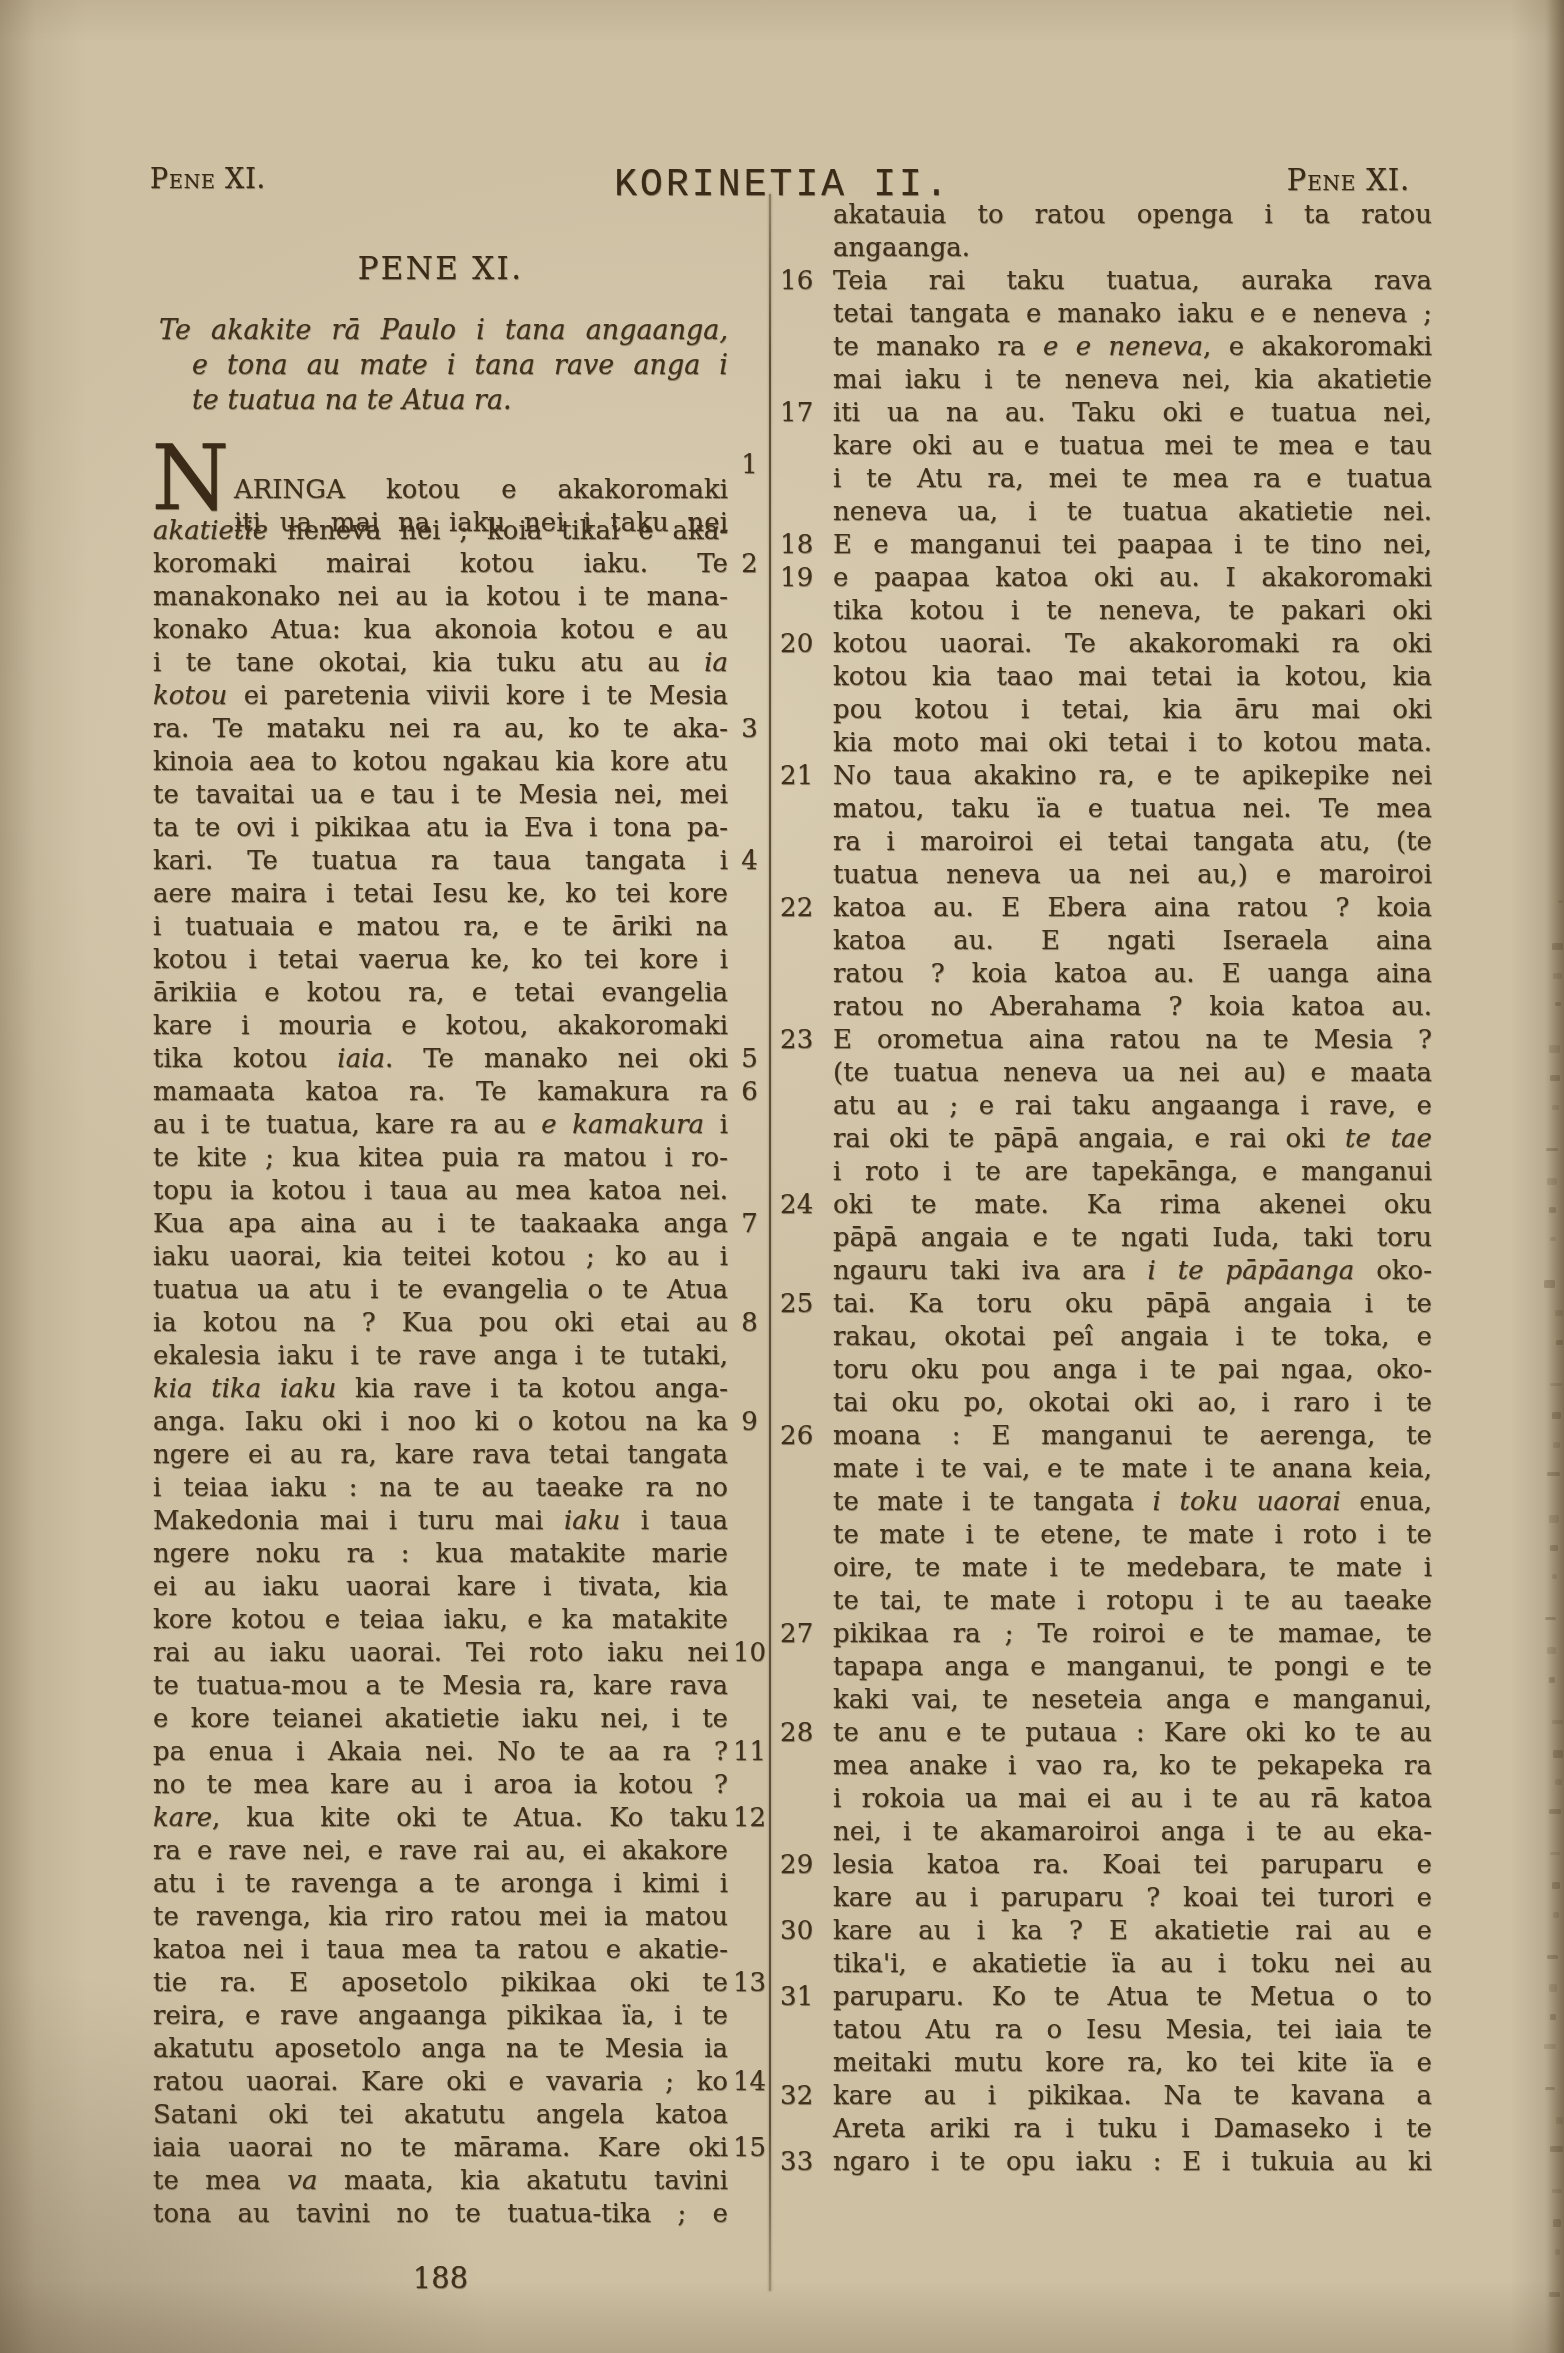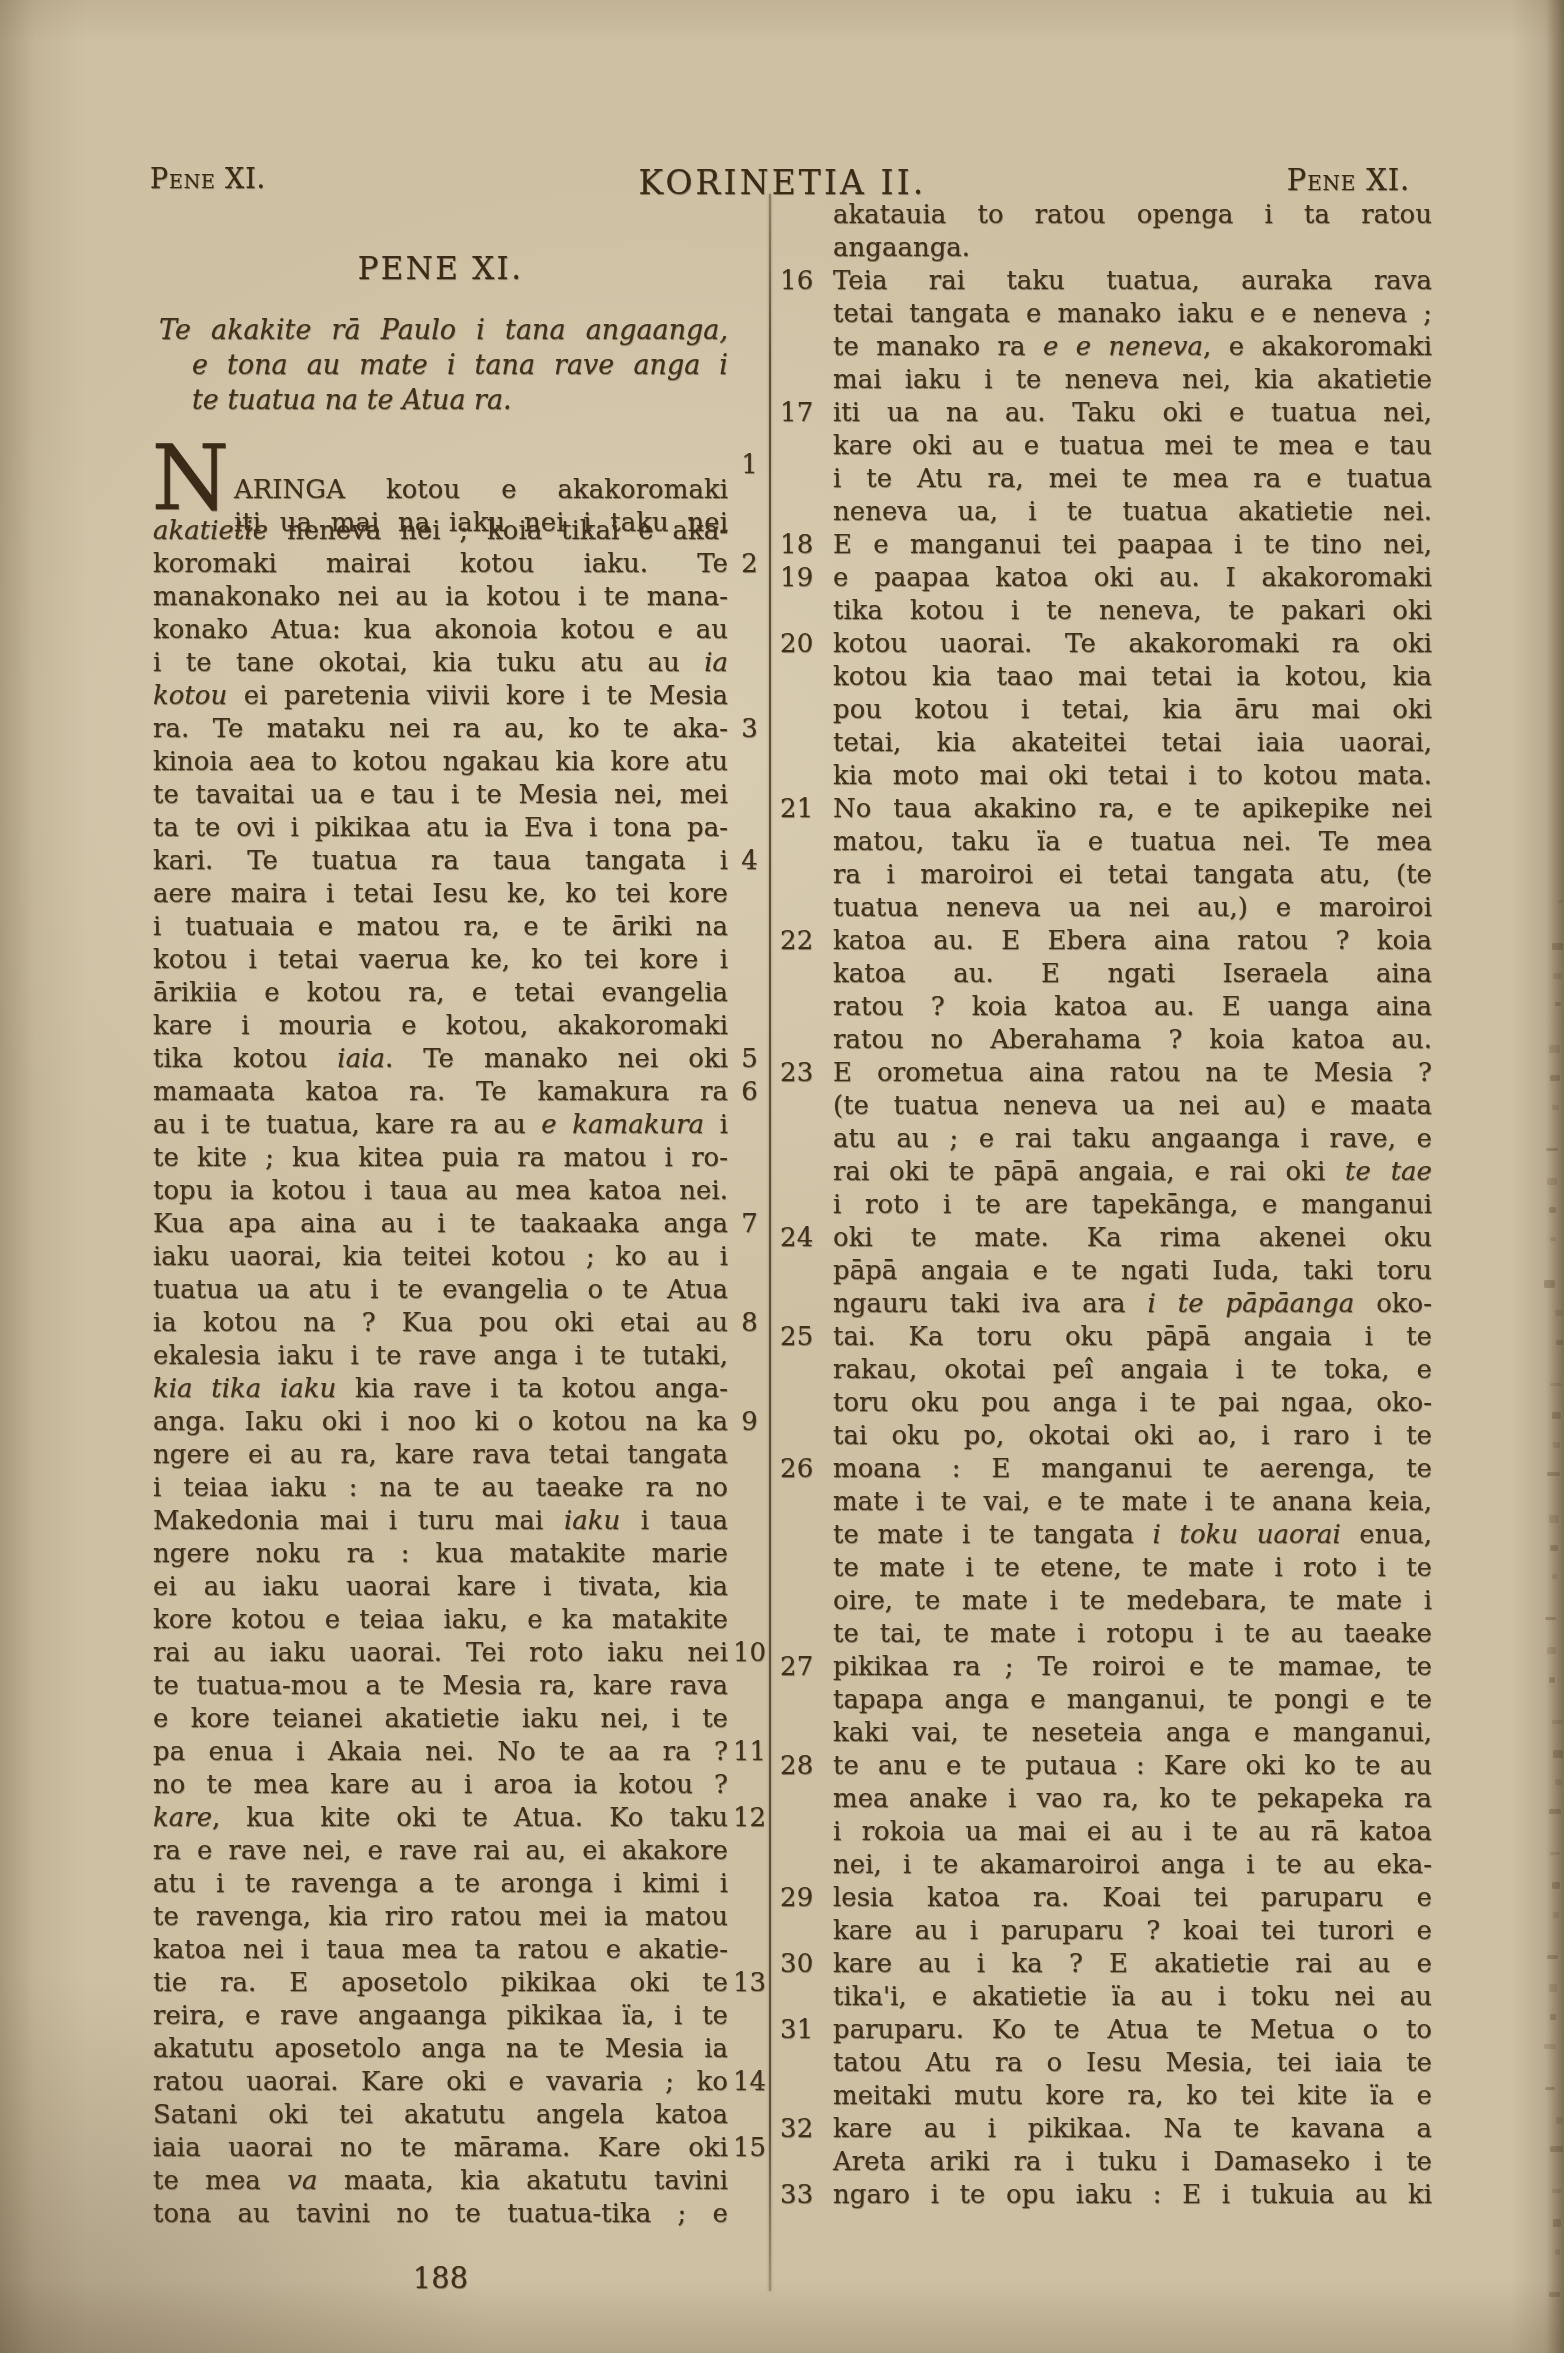--- a/index.html
+++ b/index.html
@@ -13,21 +13,21 @@
       radial-gradient(ellipse 704px 548px at 0% 100%, rgba(75,60,38,0.30), transparent 70%),
       linear-gradient(90deg, rgba(95,75,48,0.34) 0px, rgba(95,75,48,0.10) 35px, rgba(95,75,48,0.0) 86px),
       linear-gradient(270deg, rgba(70,55,34,0.40) 0px, rgba(70,55,34,0.16) 17px, rgba(70,55,34,0.0) 55px),
       linear-gradient(0deg, rgba(85,66,40,0.22) 0px, rgba(85,66,40,0.0) 74px),
       linear-gradient(180deg, rgba(120,100,68,0.15) 0px, rgba(120,100,68,0.0) 43px);
   }
   .ink{ text-shadow:0.5px 0.7px 0.8px rgba(56,38,20,0.50), -0.2px -0.2px 0.5px rgba(56,38,20,0.22); }
   
   .rh{position:absolute;top:163px;white-space:nowrap;color:#3a2a17;}
   .rh-left{left:150px;font-size:27px;font-variant:small-caps;letter-spacing:0.8px;}
-  .rh-center{left:0;width:1565px;text-align:center;font-size:33px;letter-spacing:3.1px;}
+  .rh-center{left:0;width:1565px;text-align:center;font-size:38px;letter-spacing:3.1px;font-family:Liberation Mono, monospace;}
   .rh-right{right:155px;font-size:29px;font-variant:small-caps;letter-spacing:0.8px;}
   
   .chapter-title{position:absolute;left:153px;top:250px;width:575px;text-align:center;
     font-size:31px;letter-spacing:2.3px;color:#3a2a17;}
   .summary{position:absolute;left:159px;top:312px;width:569px;font-style:italic;font-size:27px;}
   .summary .sline{height:35px;line-height:35px;white-space:nowrap;text-align:justify;text-align-last:justify;}
   .summary .sline.indent{padding-left:33px;}
   .summary .sline.short{text-align-last:left;}
   
   .col{position:absolute;font-size:26px;}
@@ -348,24 +348,20 @@
         <span class="vnum">20</span>
         <span class="ltext">kotou uaorai.  Te akakoromaki ra oki</span>
       </div>
       <div class="line">
         <span class="vnum"></span>
         <span class="ltext">kotou kia taao mai tetai ia kotou, kia</span>
       </div>
       <div class="line">
         <span class="vnum"></span>
         <span class="ltext">pou kotou i tetai, kia āru mai oki</span>
-      </div>
-      <div class="line">
-        <span class="vnum"></span>
-        <span class="ltext">tetai, kia akateitei tetai iaia uaorai,</span>
       </div>
       <div class="line">
         <span class="vnum"></span>
         <span class="ltext">kia moto mai oki tetai i to kotou mata.</span>
       </div>
       <div class="line">
         <span class="vnum">21</span>
         <span class="ltext">No taua akakino ra, e te apikepike nei</span>
       </div>
       <div class="line">

